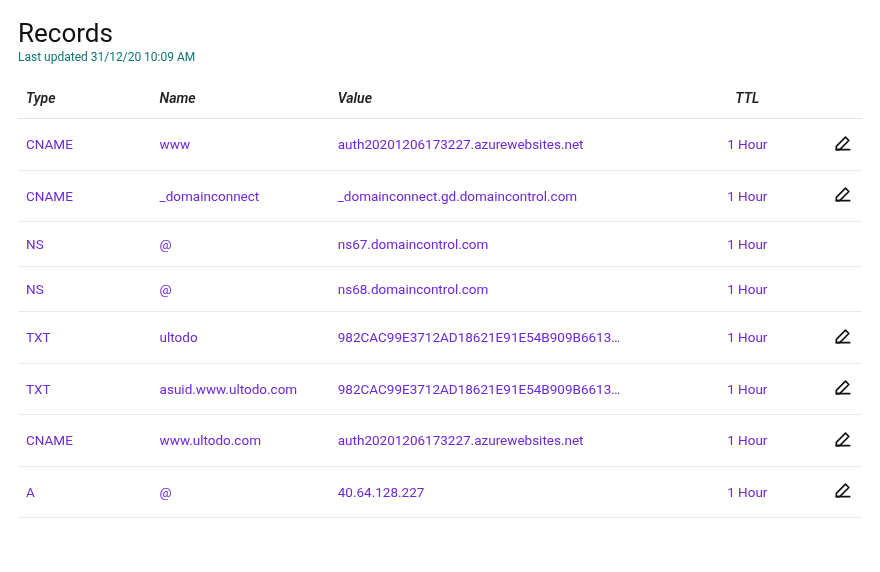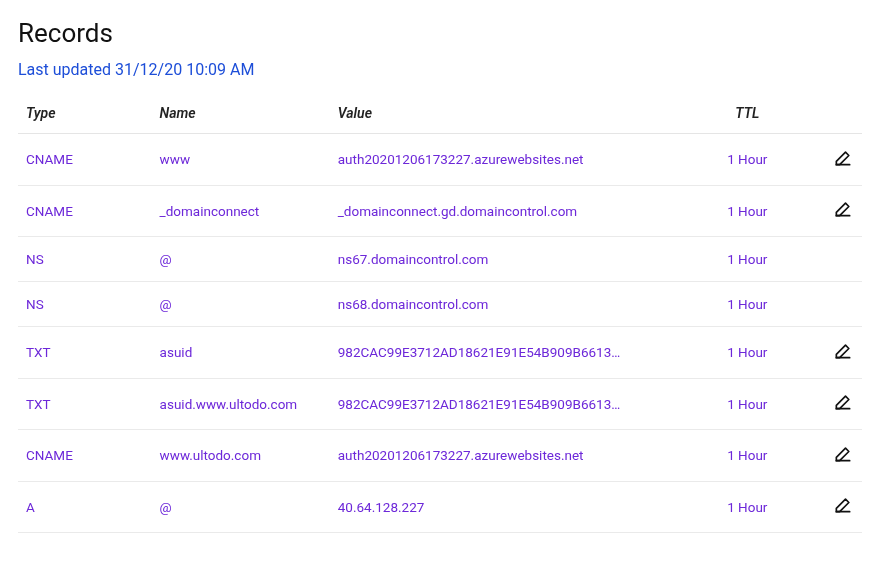--- a/index.html
+++ b/index.html
@@ -6,26 +6,26 @@
     body {
       font-family: -apple-system, BlinkMacSystemFont, "Segoe UI", Roboto, Arial, sans-serif;
       color: #1f1f1f;
       padding: 18px 18px 0 18px;
       width: 880px;
       font-size: 14px;
     }
     .title {
       font-size: 26px;
       font-weight: 400;
-      margin-bottom: 12px;
+      margin-bottom: 2px;
       color: #111;
     }
     .last-updated {
-      font-size: 16px;
-      color: #1d4ed8;
+      font-size: 12px;
+      color: #0f766e;
       margin-bottom: 14px;
     }
     table {
       width: 100%;
       border-collapse: collapse;
     }
     thead th {
       text-align: left;
       font-weight: 600;
       font-size: 14px;
@@ -112,21 +112,21 @@
       </tr>
       <tr>
         <td class="col-type">NS</td>
         <td class="col-name">@</td>
         <td class="col-value">ns68.domaincontrol.com</td>
         <td class="col-ttl">1 Hour</td>
         <td class="col-act"></td>
       </tr>
       <tr>
         <td class="col-type">TXT</td>
-        <td class="col-name">asuid</td>
+        <td class="col-name">ultodo</td>
         <td class="col-value">982CAC99E3712AD18621E91E54B909B6613…</td>
         <td class="col-ttl">1 Hour</td>
         <td class="col-act"><span class="edit-btn">
             <span><svg viewBox="0 0 24 24" fill="none" stroke="currentColor" stroke-width="2" stroke-linecap="round" stroke-linejoin="round">
   <path d="M4 20h4L19 9l-4-4L4 16v4z"></path>
   <path d="M4 20h16"></path>
 </svg></span>
           </span></td>
       </tr>
       <tr>

